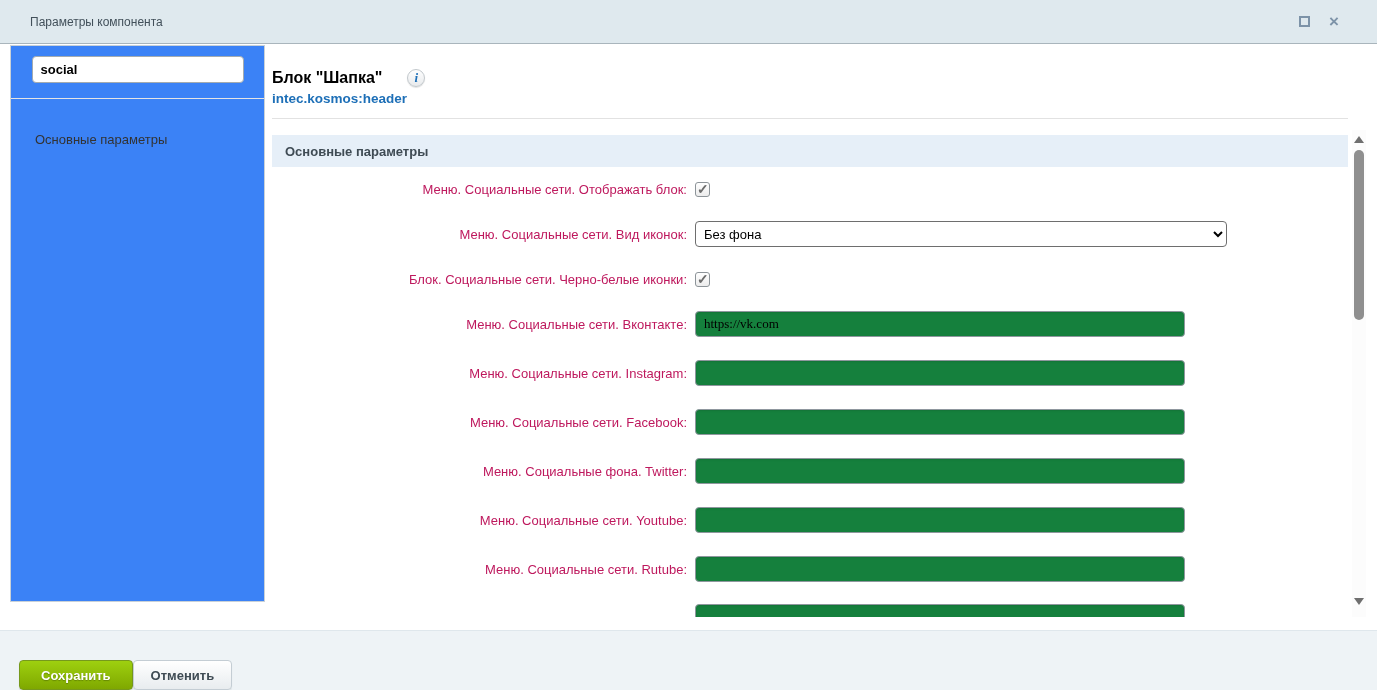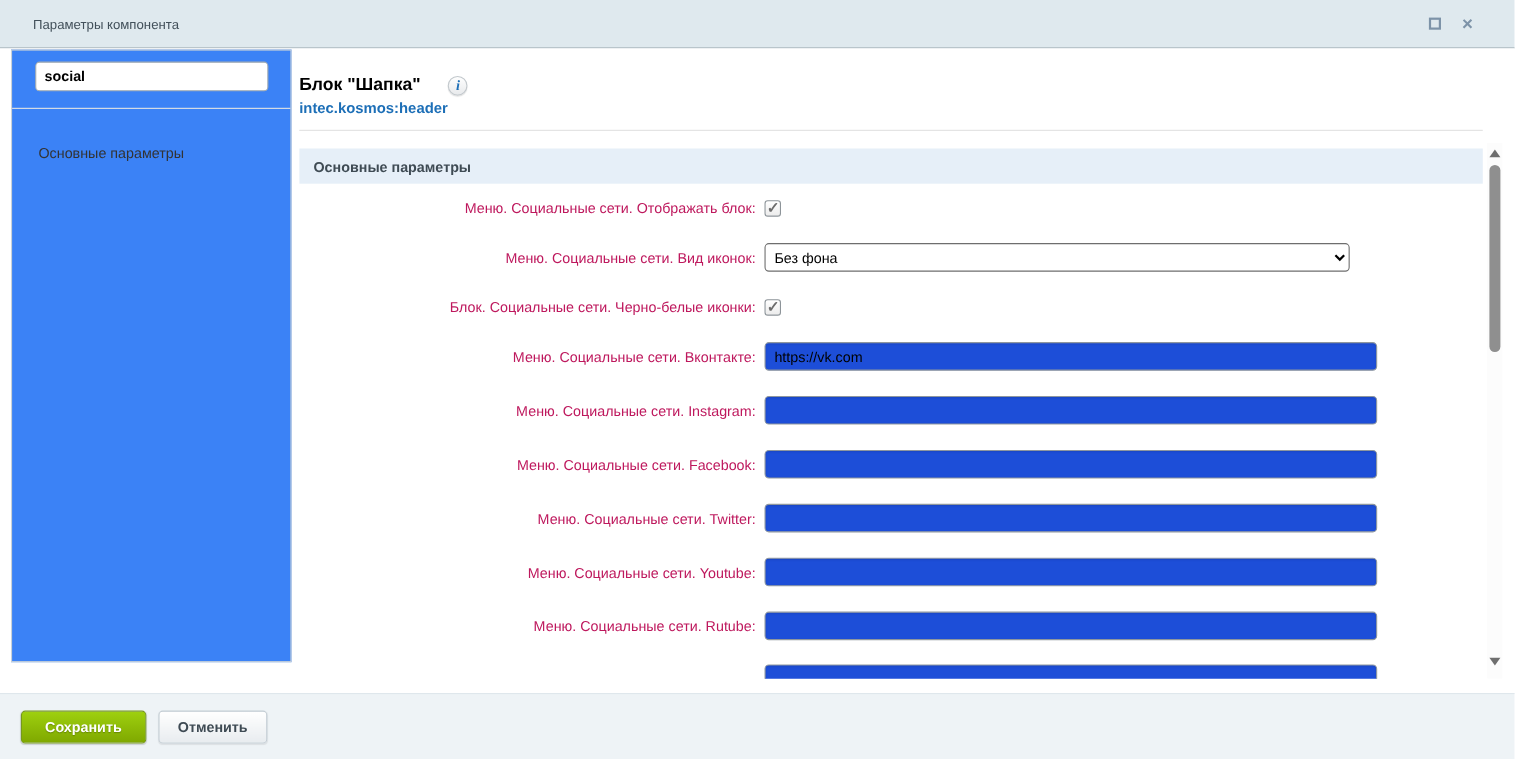--- a/index.html
+++ b/index.html
@@ -76,23 +76,23 @@
     font-size: 13px; font-weight: bold; color: #3f4b54;
   }
   .form-row { display: flex; align-items: center; min-height: 26px; }
   .row-label { width: 423px; padding-right: 8px; text-align: right; font-size: 13px; color: #be185d; }
   .mt-first { margin-top: 9px; }
   .mt-mid   { margin-top: 19px; }
   .mt-wide  { margin-top: 23px; }
   .mt-last  { margin-top: 22px; }
 
   .txt-input {
-    width: 557px; height: 26px; border: 1px solid #8f979e; border-radius: 4px;
-    padding: 0 8px; font-family: Liberation Sans, sans-serif; font-size: 13px; color: #000;
-    box-shadow: inset 0 1px 2px rgba(0,0,0,0.10); outline: none; background: #1d4ed8;
+    width: 490px; height: 26px; border: 1px solid #8f979e; border-radius: 4px;
+    padding: 0 8px; font-family: Liberation Serif, serif; font-size: 13px; color: #000;
+    box-shadow: inset 0 1px 2px rgba(0,0,0,0.10); outline: none; background: #15803d;
   }
   .sel-input {
     width: 532px; height: 26px; border: 1px solid #6e6e6e; border-radius: 4px;
     font-family: "Liberation Sans", sans-serif; font-size: 13px; color: #000;
     padding: 0 4px; background: #fff; outline: none;
   }
   input[type="checkbox"] {
     appearance: none; -webkit-appearance: none;
     width: 15px; height: 15px; margin: 0; position: relative;
     border: 1px solid #8d9499; border-radius: 3px;
@@ -120,21 +120,21 @@
   .sb-down {
     position: absolute; bottom: 12px; left: 2px; width: 0; height: 0;
     border-left: 5px solid transparent; border-right: 5px solid transparent;
     border-top: 7px solid #6f6f6f;
   }
 
   
   .footer {
     position: absolute; left: 0; right: 0; bottom: 0; height: 60px;
     background: #eef3f6; border-top: 1px solid #dfe7ec;
-    display: flex; align-items: center; padding: 0 19px; gap: 11px;
+    display: flex; align-items: flex-end; padding: 0 19px; 
   }
   .btn {
     height: 30px; border-radius: 4px; font-family: "Liberation Sans", sans-serif;
     font-size: 13px; font-weight: bold; cursor: pointer;
   }
   .btn-save {
     padding: 0 21px; color: #fff;
     background: linear-gradient(#9ed00f, #7fa800);
     border: 1px solid #76991c;
     text-shadow: 0 1px 1px rgba(60,80,0,0.45);
@@ -208,21 +208,21 @@
           <div class="row-label">Меню. Социальные сети. Instagram:</div>
           <input class="txt-input" type="text" value="" style="">
         </div>
 
         <div class="form-row mt-wide">
           <div class="row-label">Меню. Социальные сети. Facebook:</div>
           <input class="txt-input" type="text" value="" style="">
         </div>
 
         <div class="form-row mt-wide">
-          <div class="row-label">Меню. Социальные сети. Twitter:</div>
+          <div class="row-label">Меню. Социальные фона. Twitter:</div>
           <input class="txt-input" type="text" value="" style="">
         </div>
 
         <div class="form-row mt-wide">
           <div class="row-label">Меню. Социальные сети. Youtube:</div>
           <input class="txt-input" type="text" value="" style="">
         </div>
 
         <div class="form-row mt-wide">
           <div class="row-label">Меню. Социальные сети. Rutube:</div>

